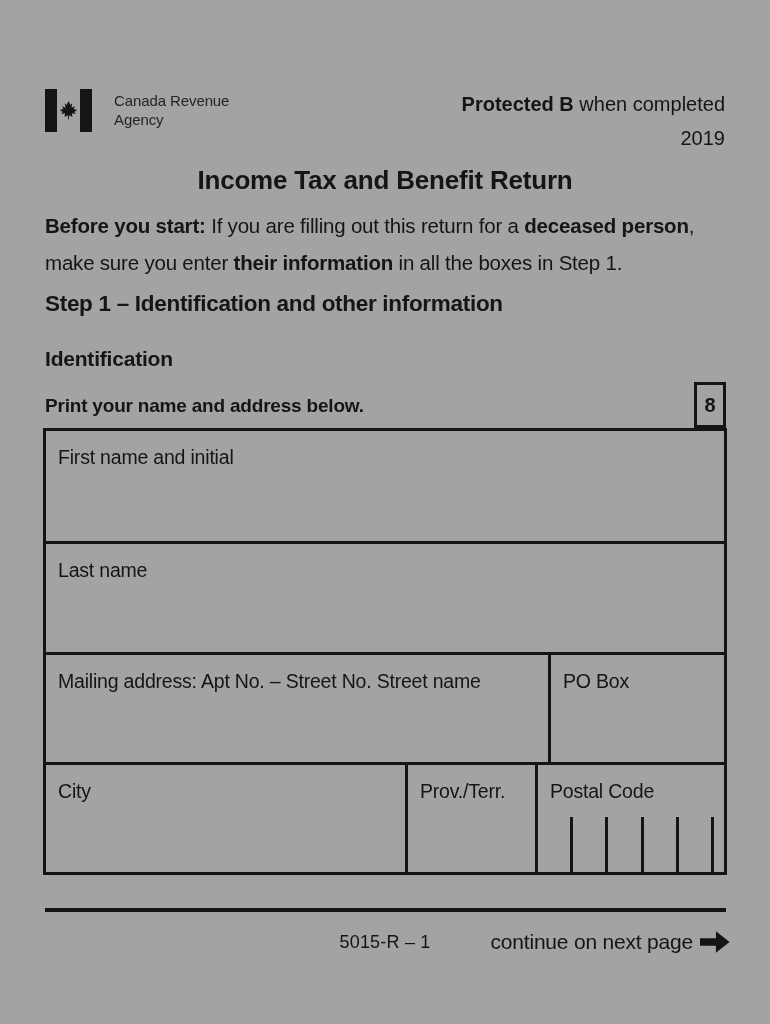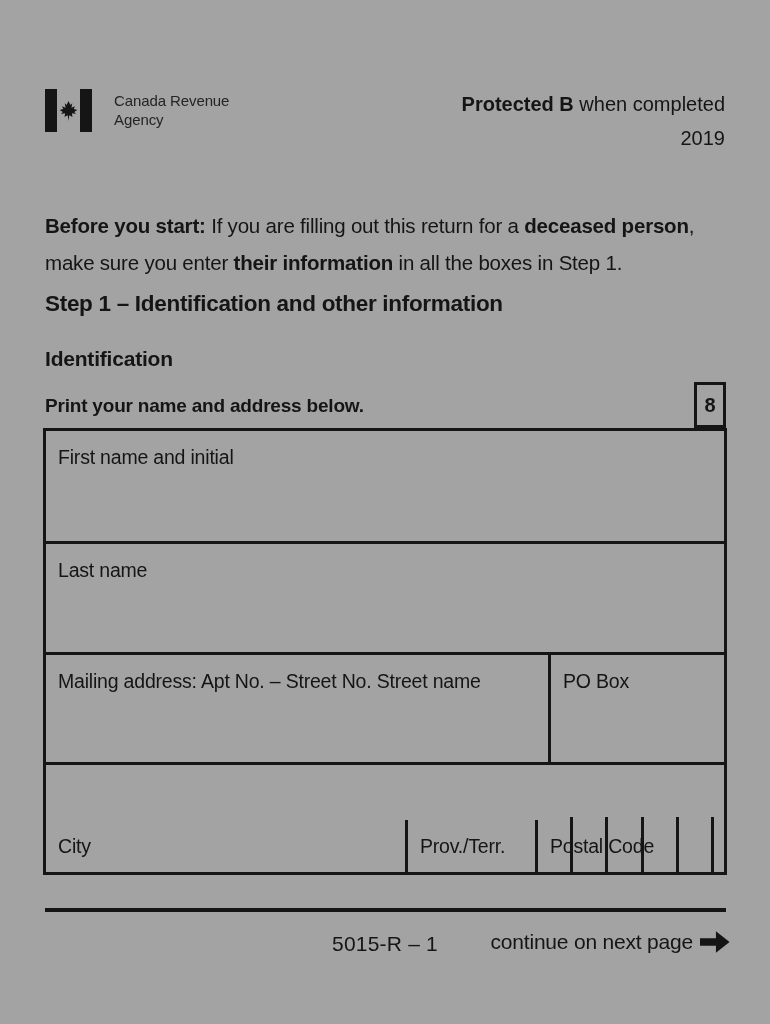--- a/index.html
+++ b/index.html
@@ -48,34 +48,34 @@
   .form-table{
     left:43px;top:428px;width:684px;height:447px;
     border:3px solid #151515;box-sizing:border-box;
     display:flex;flex-direction:column;
   }
   .row{display:flex;box-sizing:border-box;}
   .row + .row{border-top:3px solid #151515;}
   .r1{height:110px;}
   .r2{height:111px;}
   .r3{height:110px;}
-  .r4{height:110px;align-items:flex-end;}
+  .r4{height:110px;}
   .cell{box-sizing:border-box;padding:15px 12px;font-size:19.5px;line-height:22px;letter-spacing:-0.2px;}
   .cell + .cell{border-left:3px solid #151515;margin-left:10px;}
   .c-mail{width:492px;}
   .c-pobox{width:98px;}
   .c-rr{flex:1;}
   .c-city{width:349px;}
   .c-prov{width:120px;}
   .c-postal{flex:1;position:relative;}
   .tick{position:absolute;bottom:0;width:3px;height:55px;background:#151515;}
 
   
   .rule{left:45px;top:908px;width:681px;height:4px;background:#151515;}
-  .form-code{left:0;top:932px;width:770px;text-align:center;font-size:21px;letter-spacing:0.2px;}
+  .form-code{left:0;top:932px;width:770px;text-align:center;font-size:18px;letter-spacing:0.2px;}
   .continue{right:40px;top:929px;font-size:21px;letter-spacing:-0.2px;
             display:flex;align-items:center;gap:7px;white-space:nowrap;}
   .continue svg{width:30px;height:26px;display:block;}
 </style>
 </head>
 <body>
 
 <div class="page">
 
   <div class="abs flag">
@@ -89,20 +89,21 @@
   </div>
 
   <div class="abs logo-text logo-en">
     <div>Canada Revenue</div>
     <div>Agency</div>
   </div>
 
   <div class="abs protected"><b>Protected B</b><span> when completed</span></div>
   <div class="abs year">2019</div>
 
+  <div class="abs title">Income Tax and Benefit Return</div>
 
   <div class="abs intro">
     <div class="ln"><b>Before you start:</b><span> If you are filling out this return for a </span><b>deceased person</b><span>,</span></div>
     <div class="ln"><span>make sure you enter </span><b>their information</b><span> in all the boxes in Step 1.</span></div>
   </div>
 
   <div class="abs step1-heading">Step 1 – Identification and other information</div>
   <div class="abs identification">Identification</div>
   <div class="abs print-line">Print your name and address below.</div>
 

